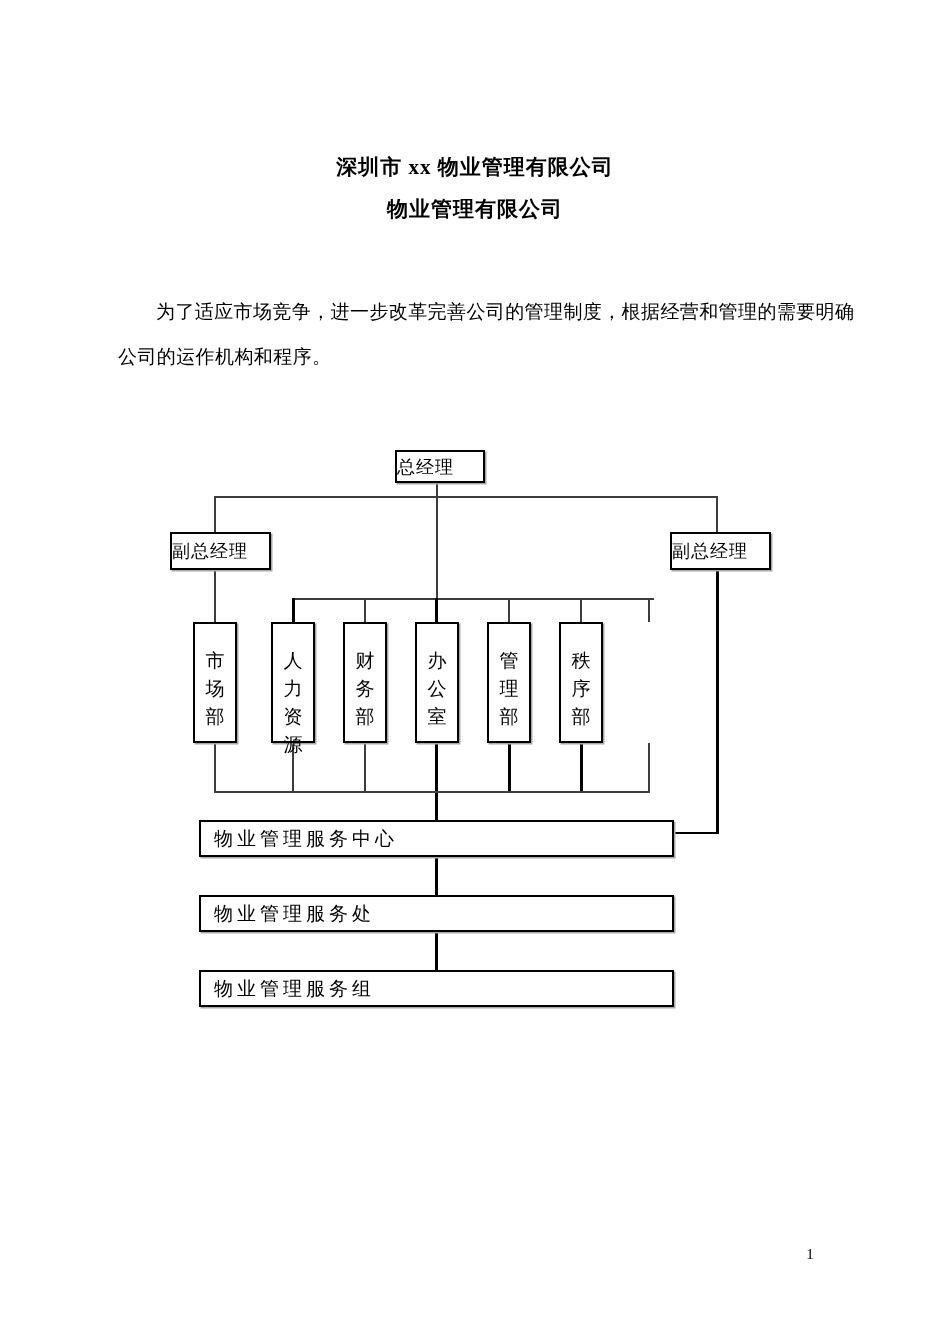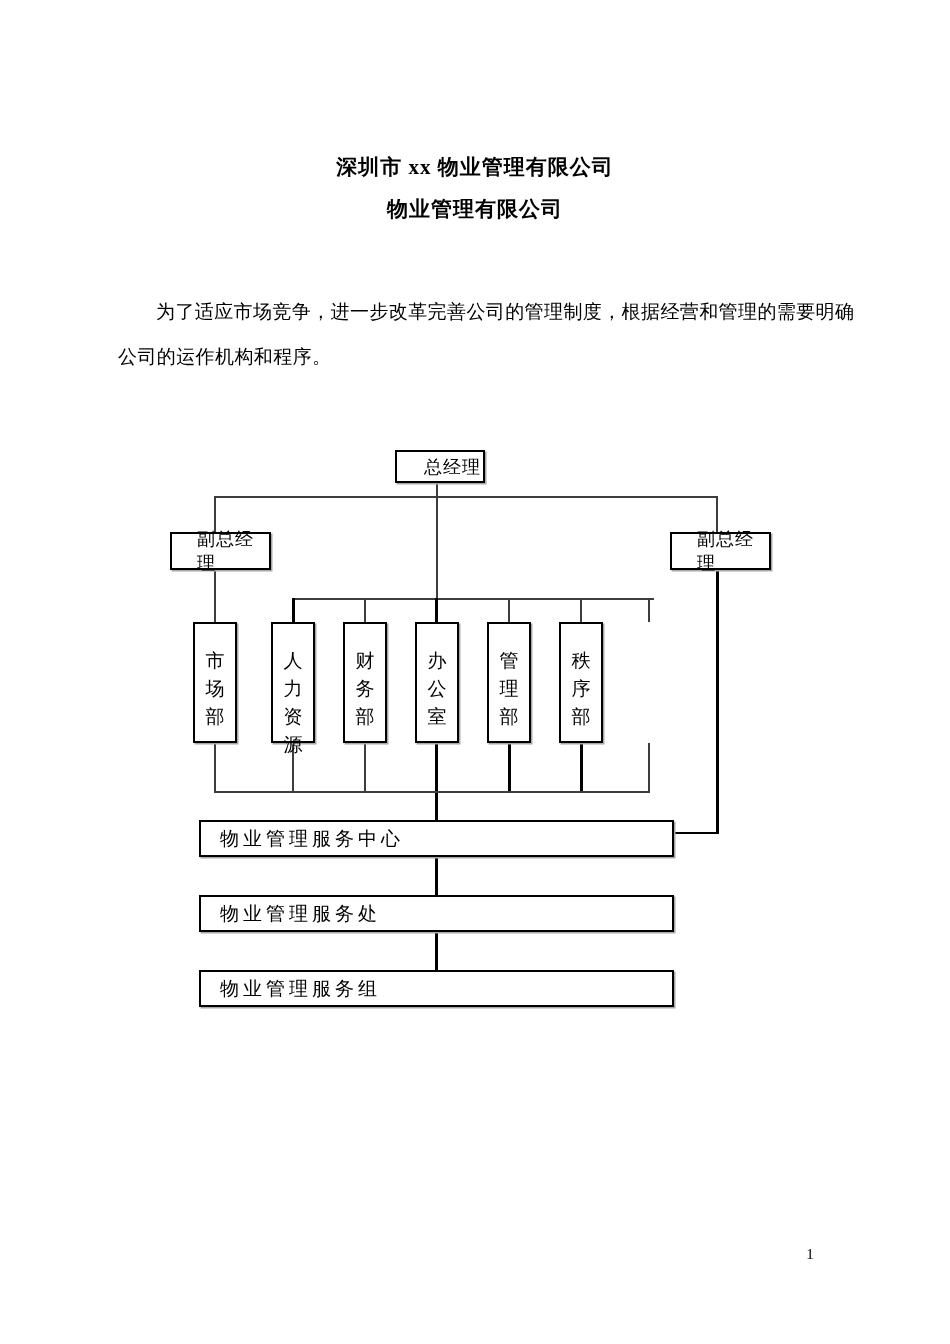--- a/index.html
+++ b/index.html
@@ -62,24 +62,22 @@
   .cbox {
     position: absolute;
     box-sizing: border-box;
     border: 2px solid #000000;
     background: #ffffff;
     box-shadow: 1.5px 1.5px 0 #a8a8a8;
   }
   .cbox.center-text {
     display: flex;
     align-items: center;
-    justify-content: center;
     font-size: 18px;
     letter-spacing: 1px;
-    padding-left: 25px;
   }
   .dept {
     top: 622px;
     width: 44px;
     height: 121px;
     font-size: 19px;
   }
   .dept .vtext {
     width: 1.05em;
     margin: 23px auto 0 auto;
@@ -87,21 +85,21 @@
     line-height: 28px;
     text-align: center;
   }
   .wide {
     left: 199px;
     width: 475px;
     height: 37px;
     font-size: 19px;
     letter-spacing: 4px;
     line-height: 33px;
-    padding-left: 19px;
+    padding-left: 13px;
     white-space: nowrap;
   }
   .line {
     position: absolute;
     background: #3d3d3d;
   }
   .line.thick { background: #000000; }
 </style>
 </head>
 <body>

